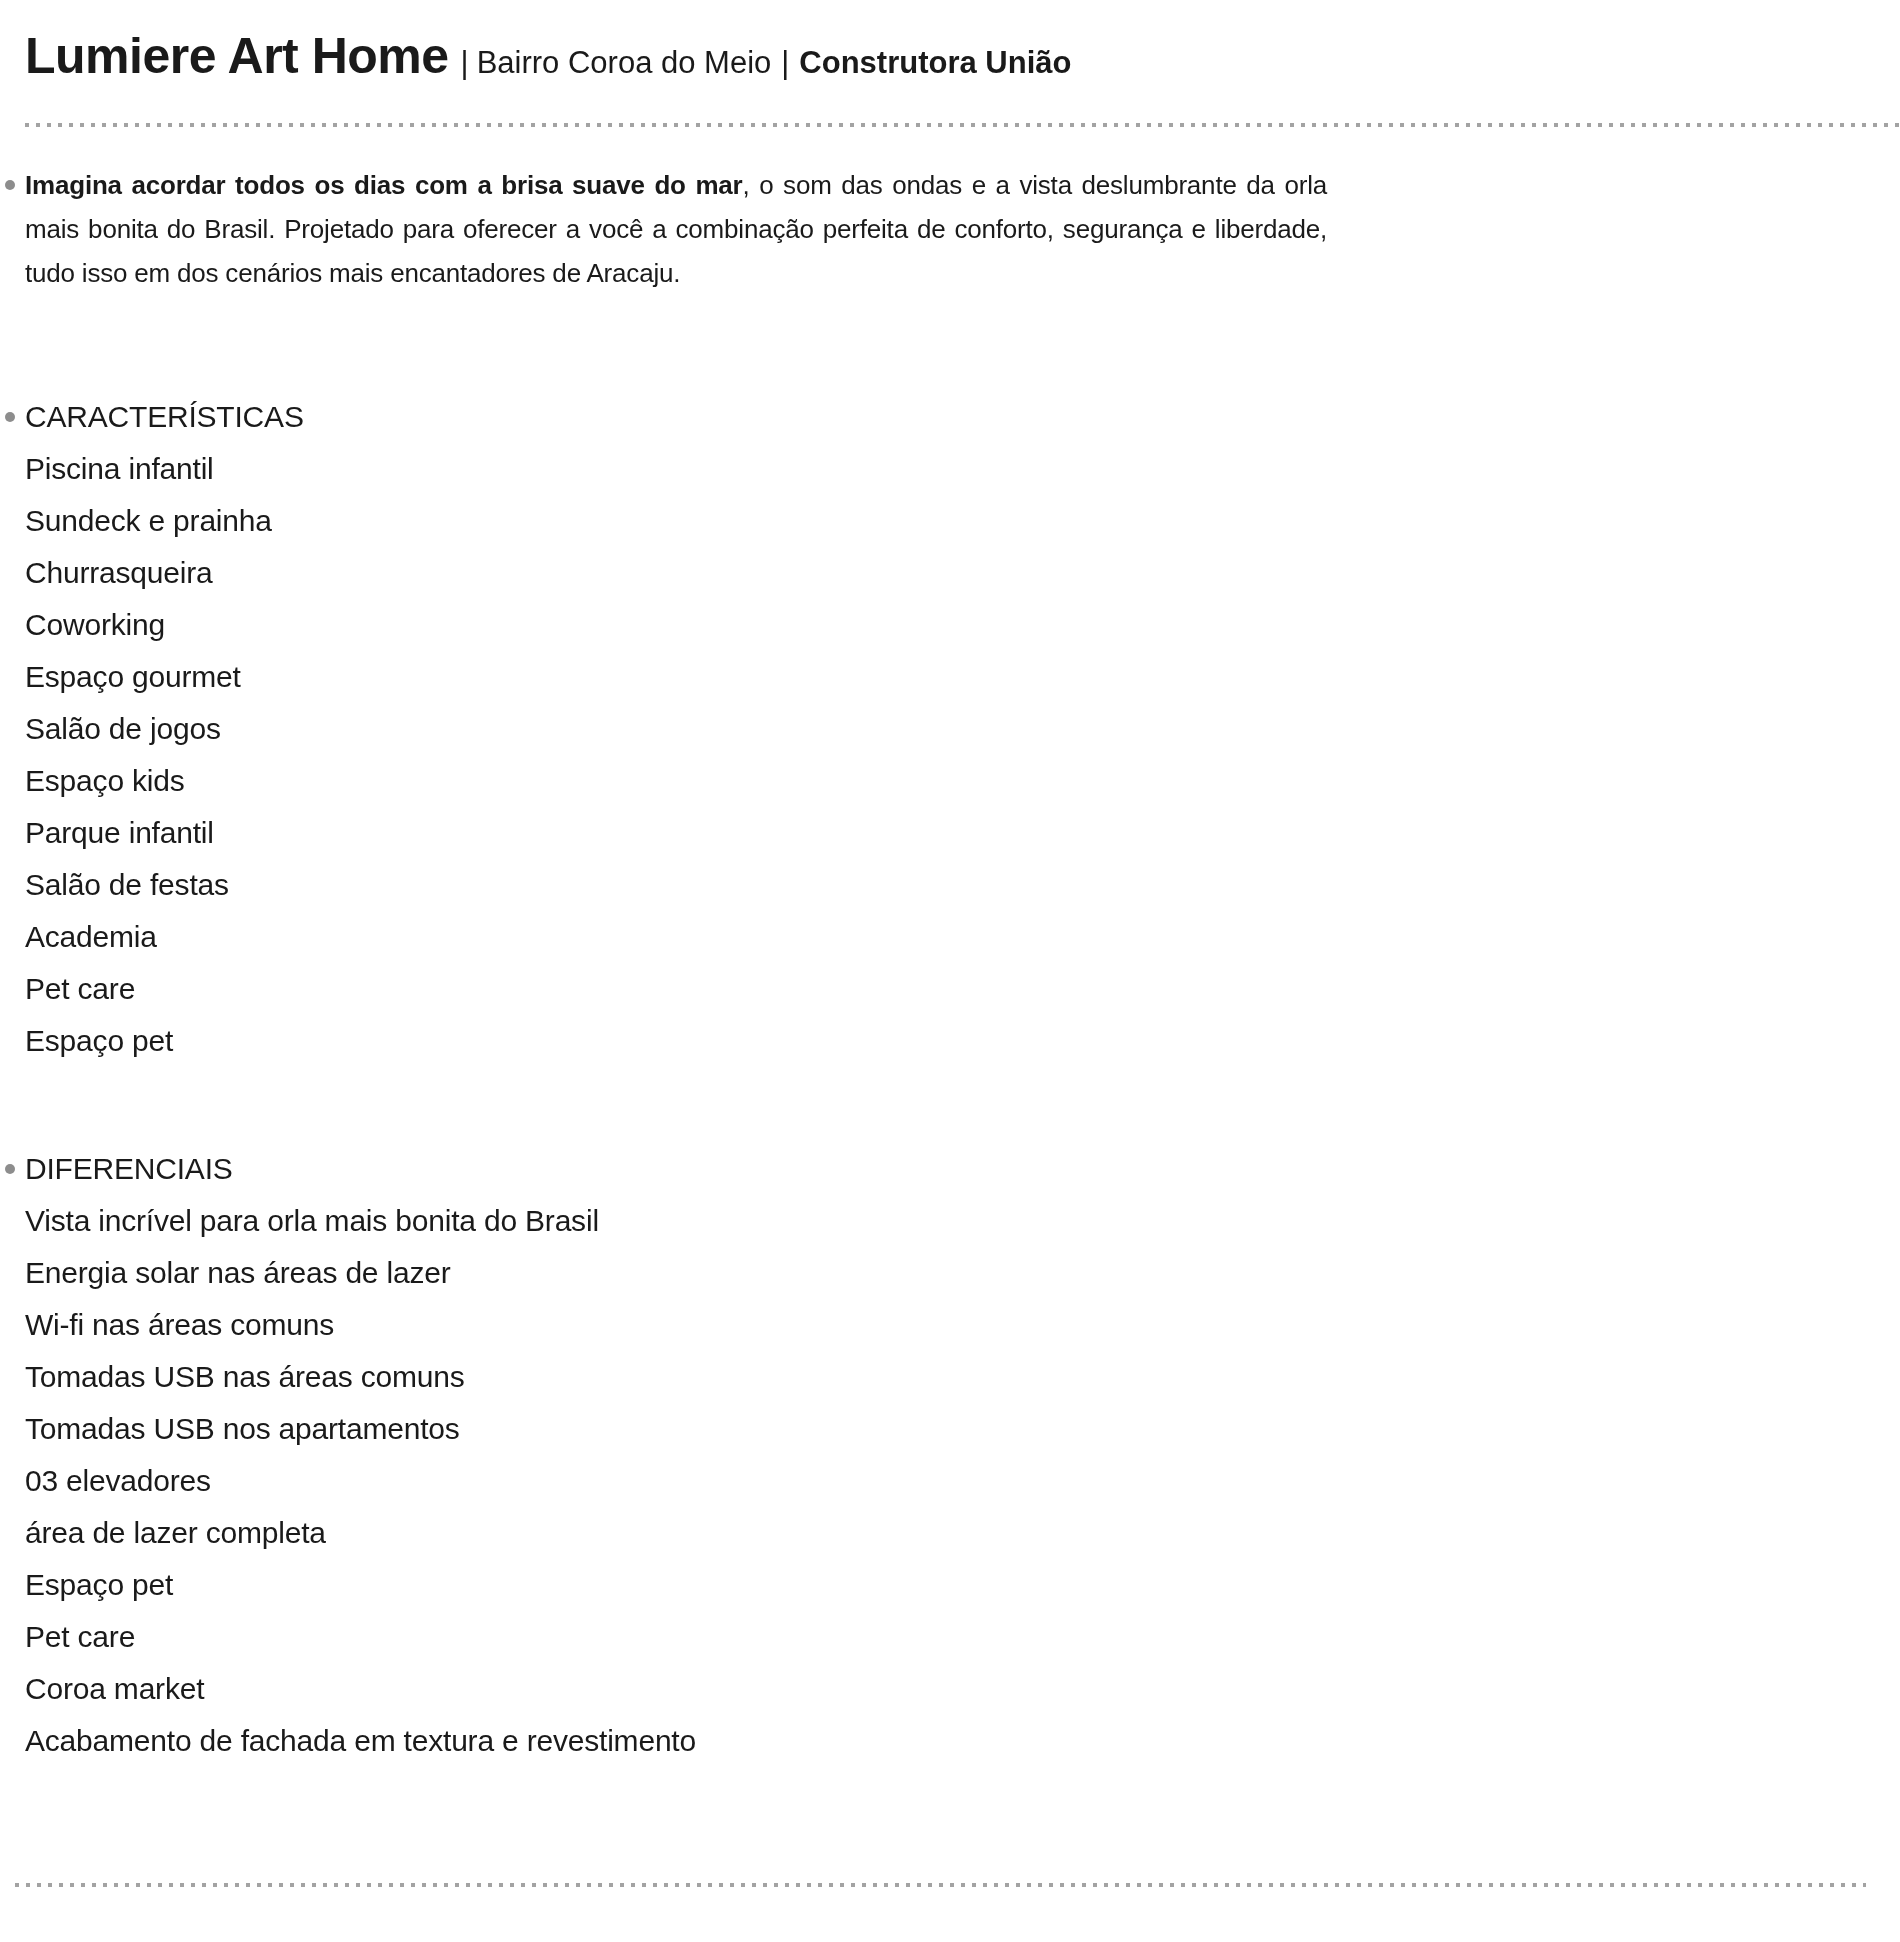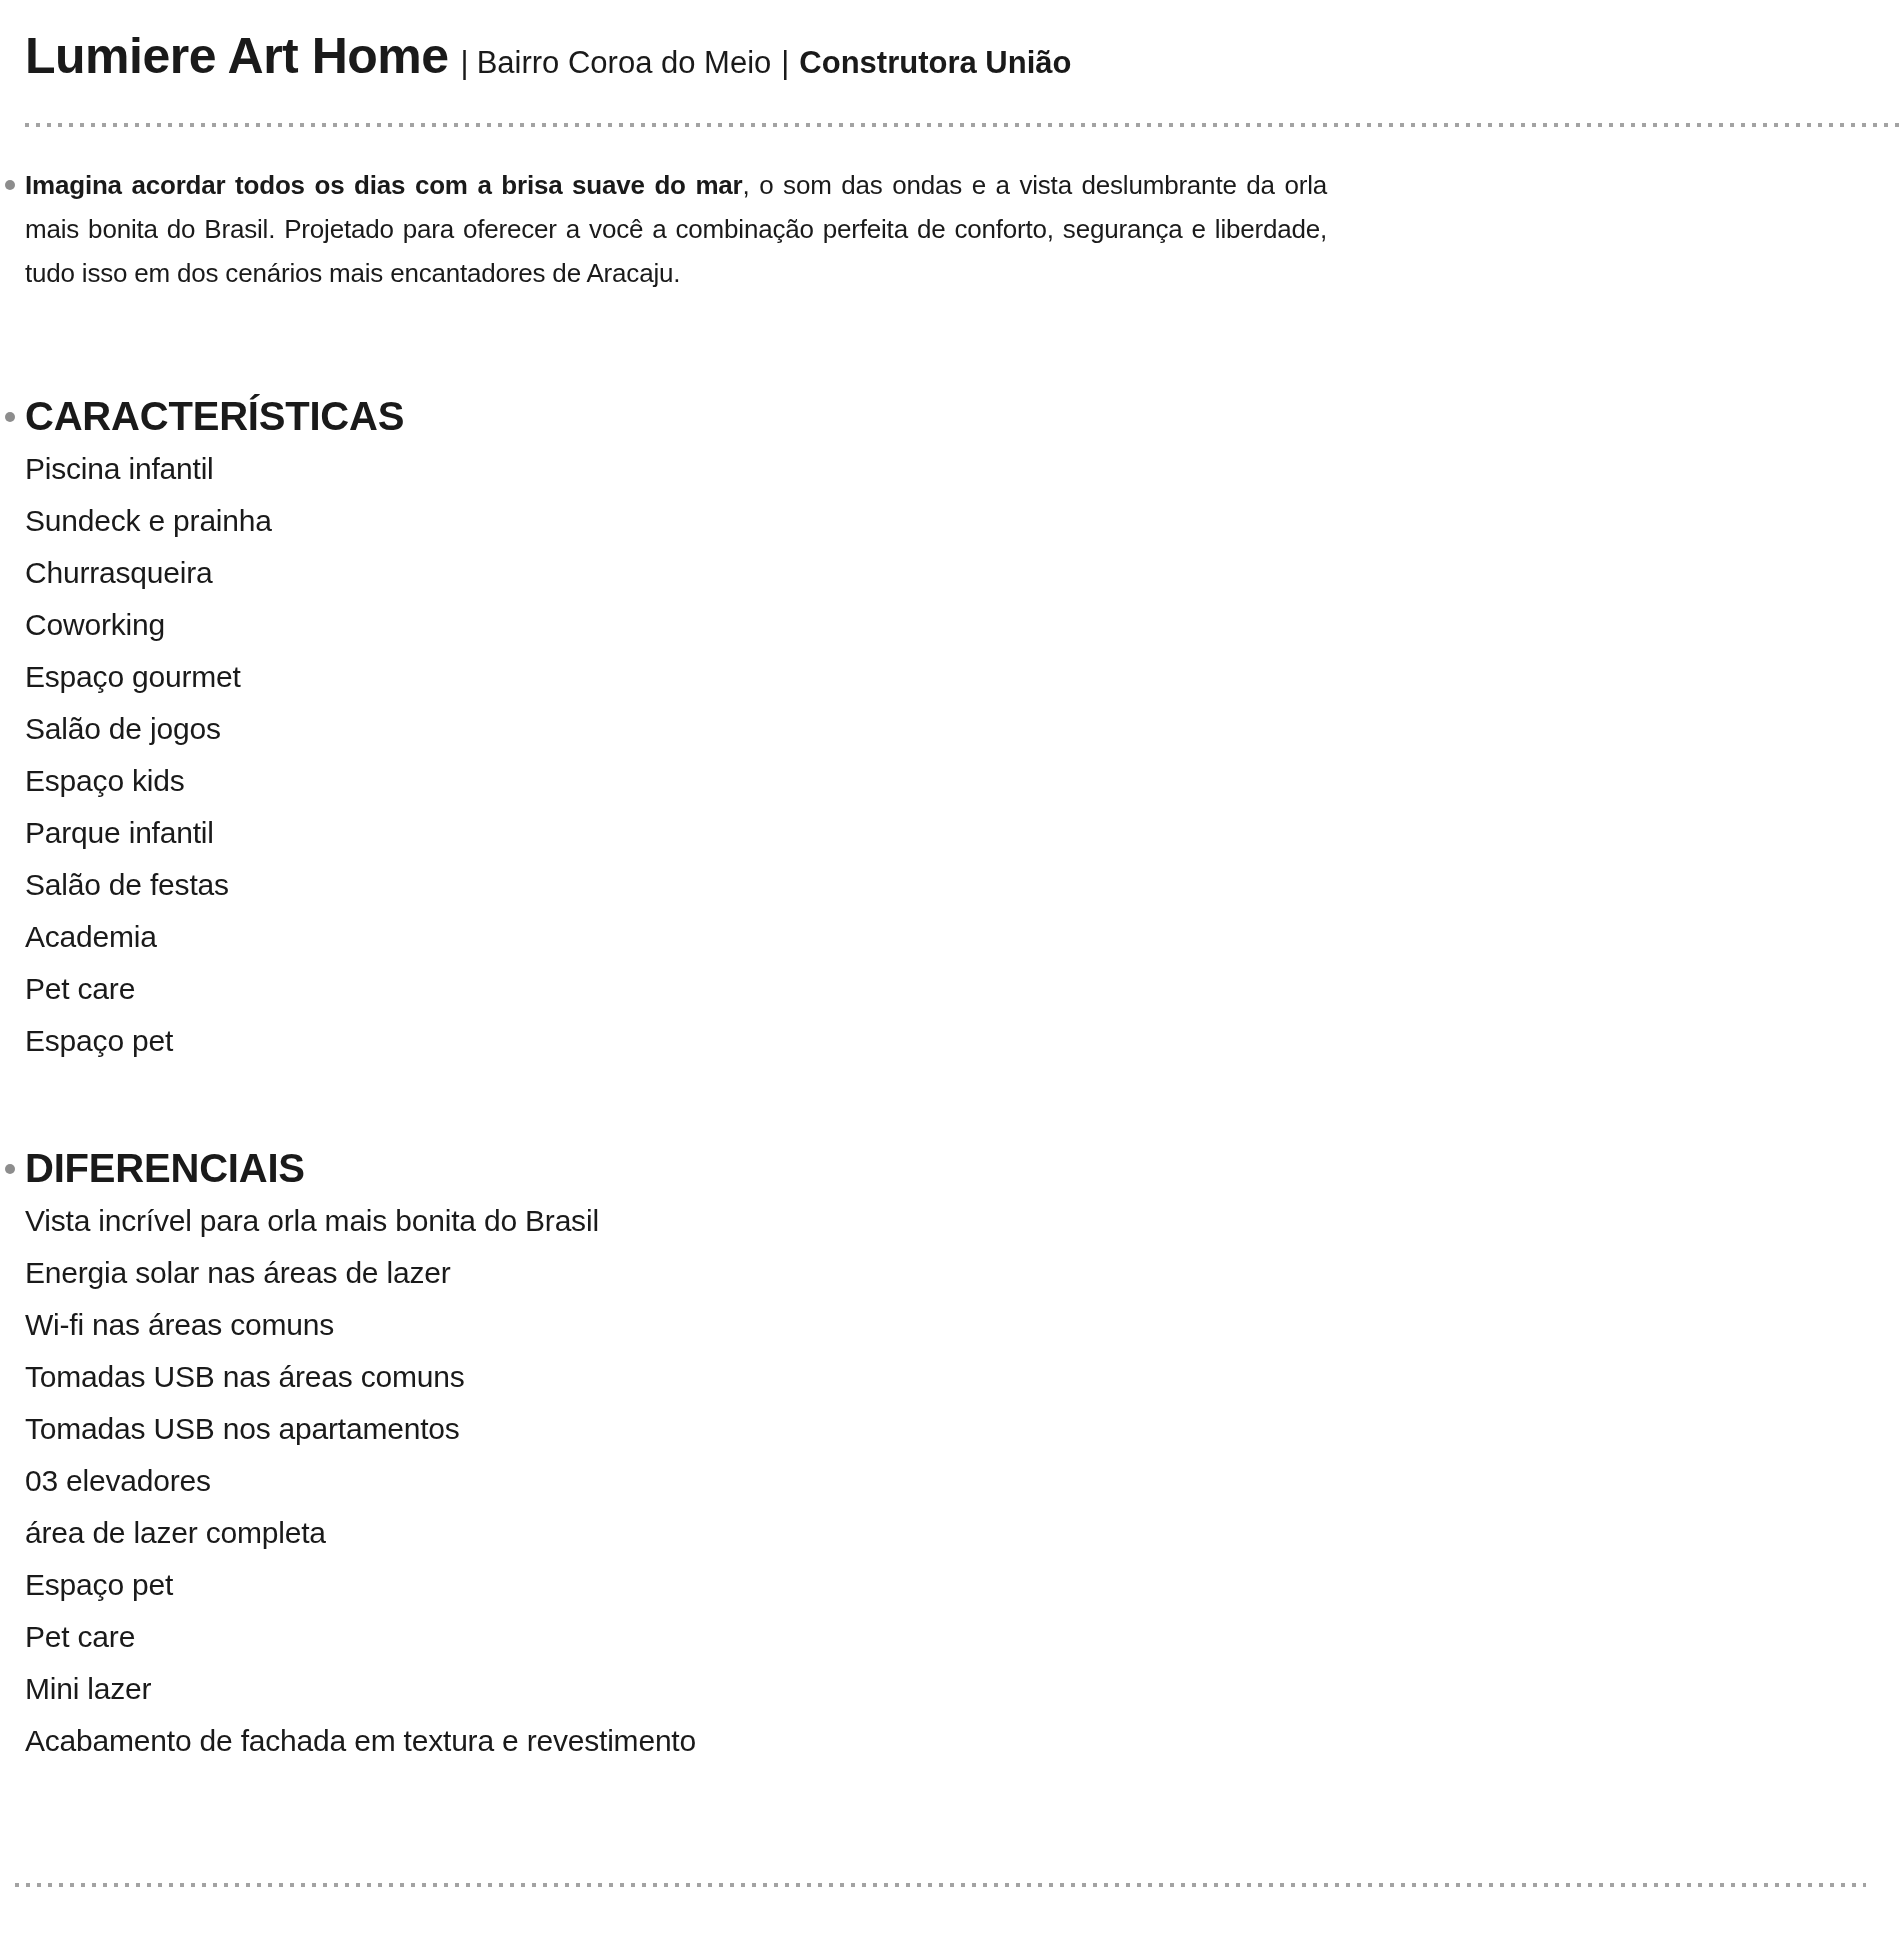--- a/index.html
+++ b/index.html
@@ -75,22 +75,22 @@
     display:block;
   }
   .intro .bullet{top:17px;}
 
   
   .section{position:relative;padding-left:25px;}
   .section.first{margin-top:95px;}
   .section.second{margin-top:75px;}
   .section .bullet{top:22px;}
   .section h2{
-    font-size:40px;
-    font-weight:bold;
+    font-size:30px;
+    font-weight:normal;
     line-height:53px;
     letter-spacing:-0.2px;
   }
   .section ul{list-style:none;}
   .section ul li{
     font-size:30px;
     line-height:52px;
     letter-spacing:-0.2px;
   }
 </style>
@@ -133,21 +133,21 @@
     <ul>
         <li>Vista incrível para orla mais bonita do Brasil</li>
         <li>Energia solar nas áreas de lazer</li>
         <li>Wi-fi nas áreas comuns</li>
         <li>Tomadas USB nas áreas comuns</li>
         <li>Tomadas USB nos apartamentos</li>
         <li>03 elevadores</li>
         <li>área de lazer completa</li>
         <li>Espaço pet</li>
         <li>Pet care</li>
-        <li>Mini lazer</li>
+        <li>Coroa market</li>
         <li>Acabamento de fachada em textura e revestimento</li>
       </ul>
   </div>
 
   <div class="dotted bottom"></div>
 
 </div>
 
 
 </body></html>

